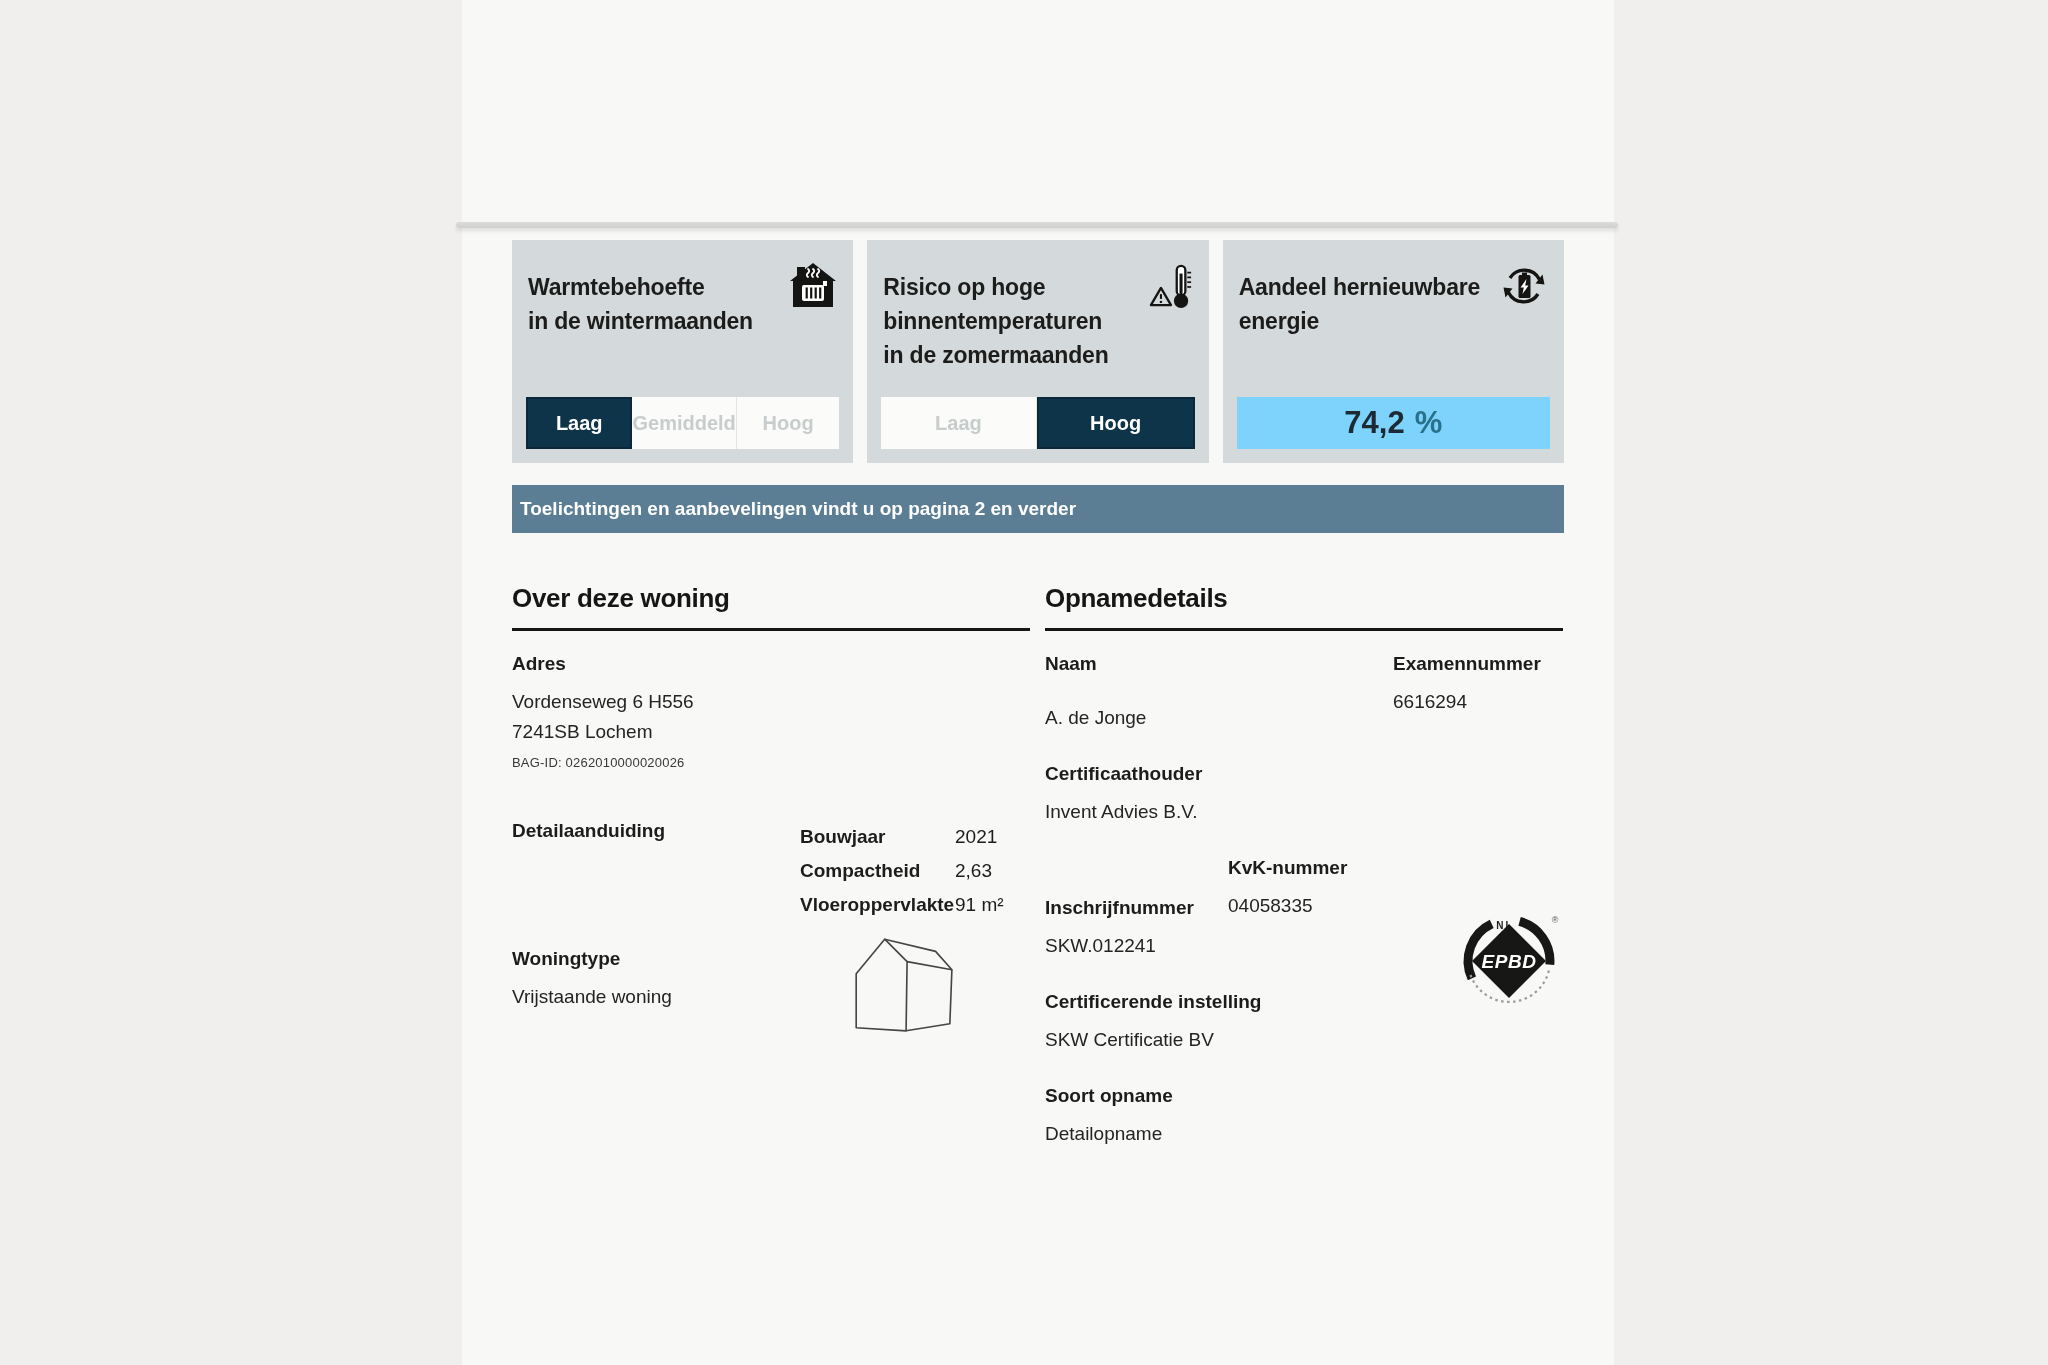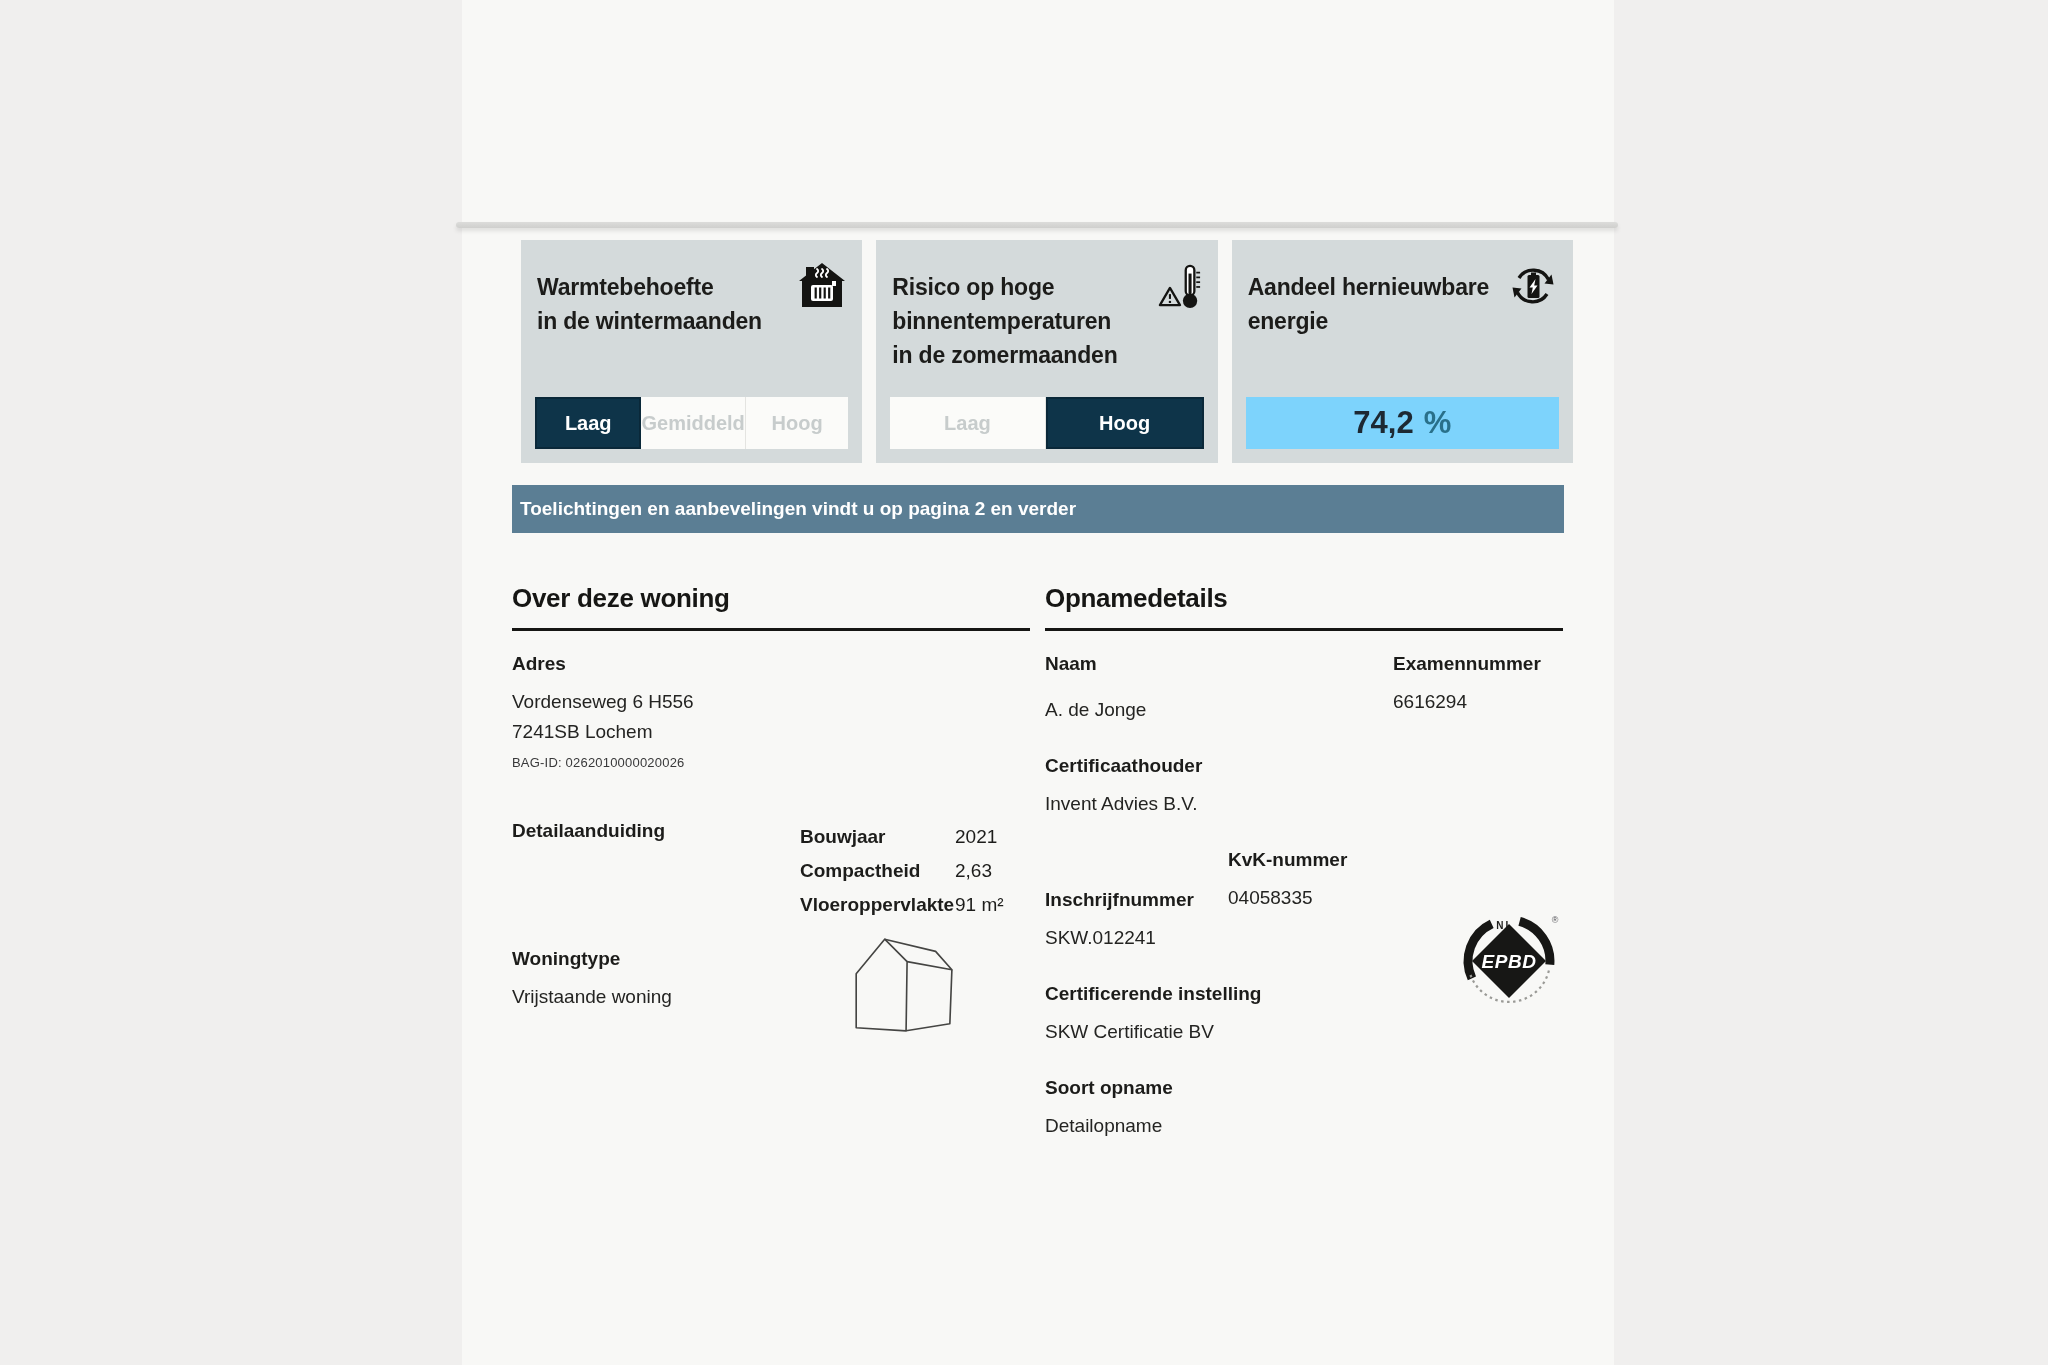--- a/index.html
+++ b/index.html
@@ -9,21 +9,21 @@
   .canvas { position:relative; width:2048px; height:1365px; background:#f0efee; overflow:hidden; }
   .paper  { position:absolute; left:462px; top:0; width:1152px; height:1365px; background:#f8f8f6; }
 
   .top-rule { position:absolute; left:-6px; right:-4px; top:222px; height:6px;
               background:linear-gradient(#dcdcda,#cfcfcd); border-radius:3px;
               box-shadow:0 3px 4px rgba(0,0,0,0.10); }
 
   .content { position:absolute; left:50px; width:1052px; }
 
   
-  .cards { top:240px; height:223px; display:flex; gap:14px;margin-left:9px; }
+  .cards { top:240px; height:223px; display:flex; gap:14px; }
   .card  { flex:1; position:relative; background:#d4dadb; padding:30px 16px 0 16px; }
   .card-title { font-size:23px; font-weight:bold; line-height:34px; letter-spacing:-0.2px; color:#1c1c1a; }
   .card-icon  { position:absolute; top:22px; right:16px; }
 
   .options { position:absolute; left:14px; right:14px; bottom:14px; height:52px; display:flex; }
   .option  { flex:1; display:flex; align-items:center; justify-content:center;
              font-size:20px; font-weight:bold; background:#fbfbf9; color:#c7cccc;
              border-right:1px solid #e4e4e1; cursor:default; }
   .option:last-child { border-right:none; }
   .option.selected { background:#0e3449; color:#ffffff; border:2px solid #0a2839; }
@@ -205,21 +205,21 @@
             </g>
           </svg>
         </span>
       </div>
 
       <div class="col">
         <h2>Opnamedetails</h2>
 
         <div class="block pair">
           <div class="cell-wide">
-            <div class="lbl" style="margin-bottom:20px;">Naam</div>
+            <div class="lbl" style="margin-bottom:28px;">Naam</div>
             <div class="val">A. de Jonge</div>
           </div>
           <div>
             <div class="lbl" style="margin-bottom:12px;">Examennummer</div>
             <div class="val">6616294</div>
           </div>
         </div>
 
         <div class="block">
           <div class="lbl">Certificaathouder</div>

